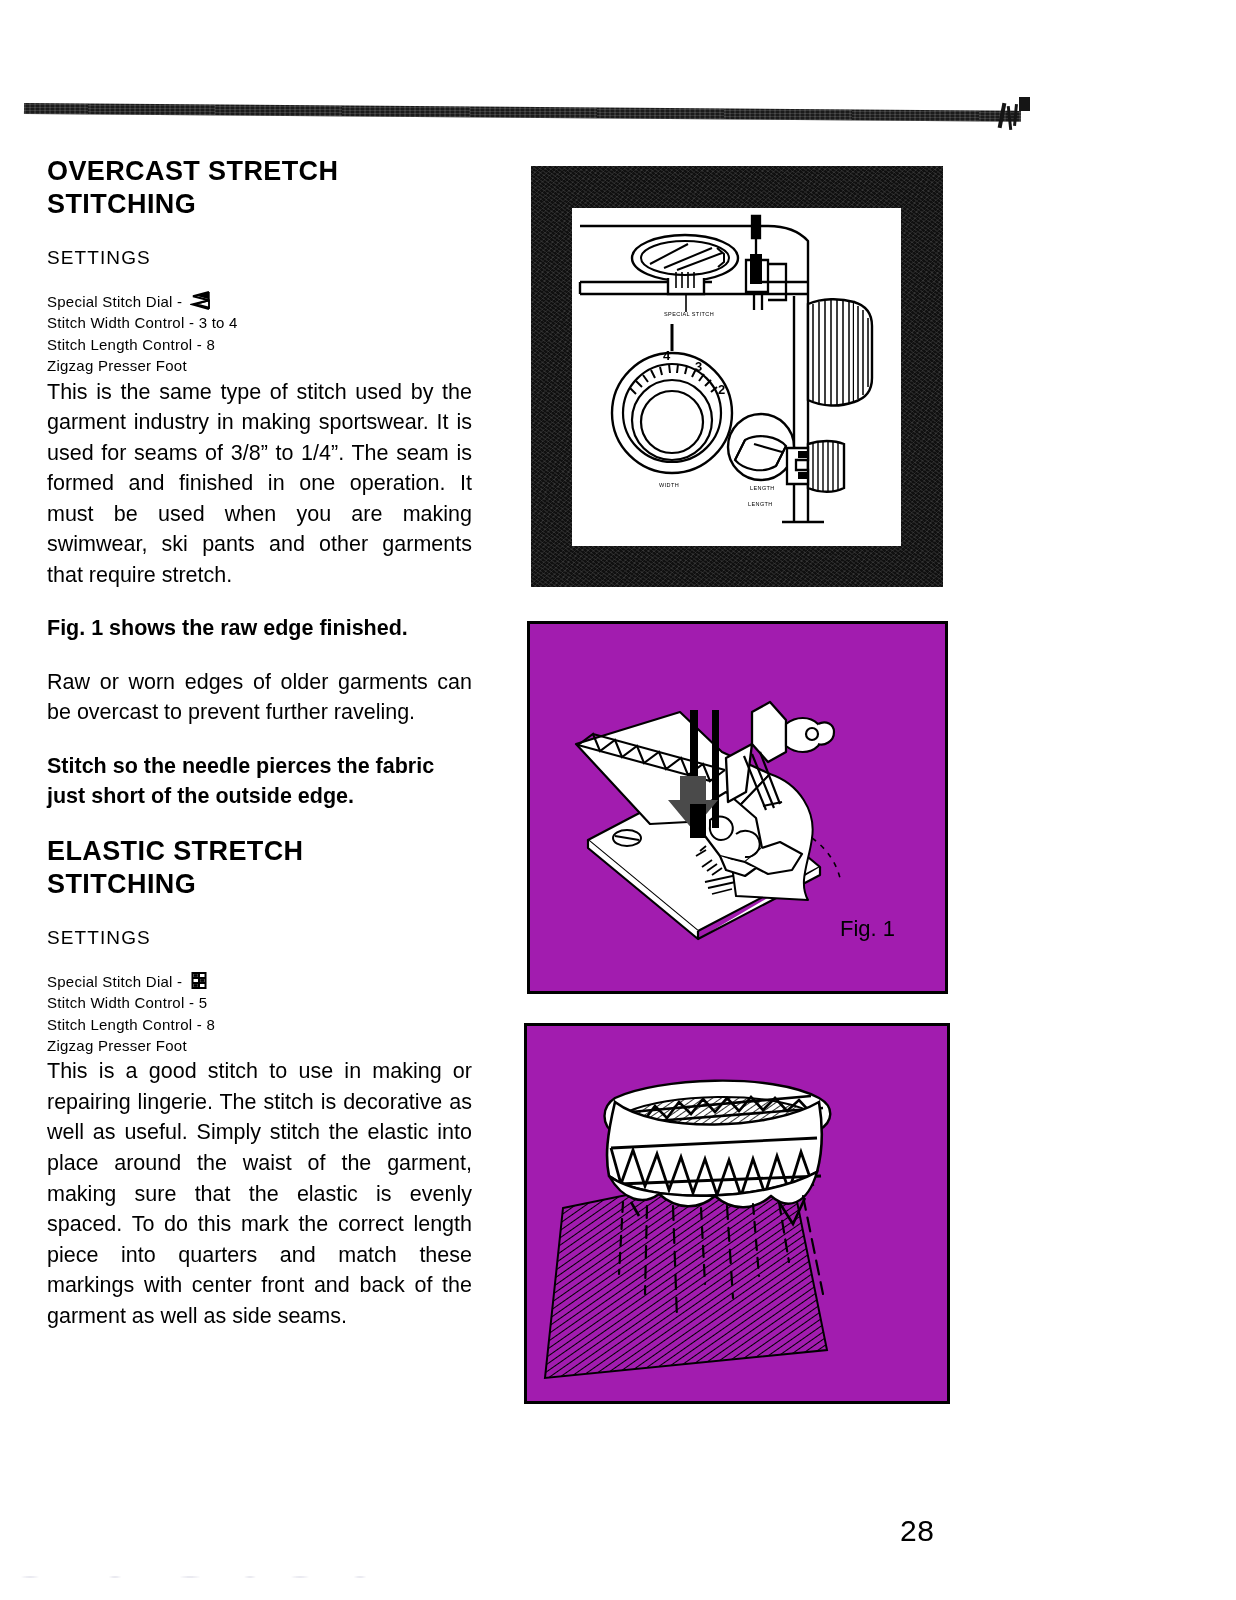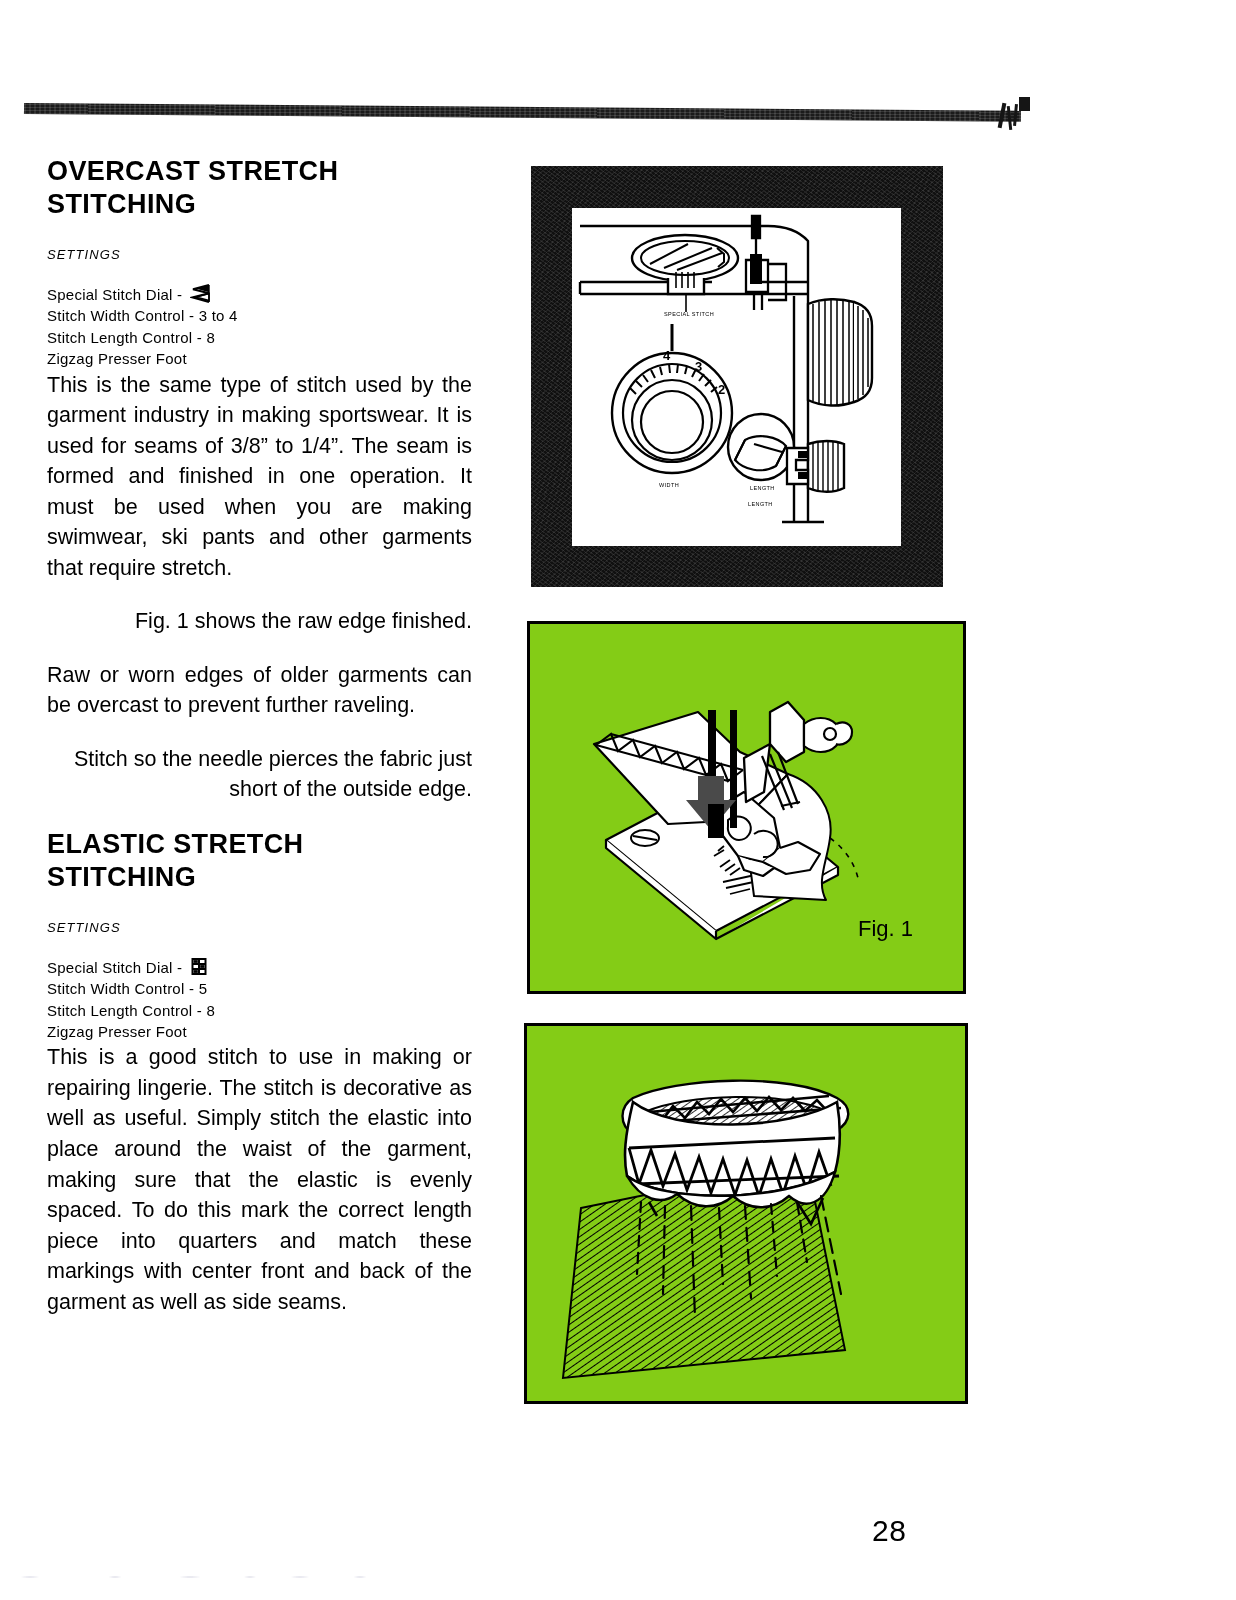--- a/index.html
+++ b/index.html
@@ -66,59 +66,57 @@
     font-size: 27px;
     font-weight: bold;
     letter-spacing: 0.4px;
     line-height: 1.22;
     margin: 0 0 26px 0;
     text-transform: uppercase;
   }
   h1.section-title .l2 { display:block; }
 
   .settings-label {
-    font-size: 13px;
+    font-size: 19px;
     letter-spacing: 1.1px;
     margin: 0 0 22px 0;
-    font-style: italic;
   }
   .settings-list {
     margin: 0 0 0 0;
     font-size: 15px;
     line-height: 1.43;
     letter-spacing: 0.25px;
   }
   .settings-list .row { white-space: nowrap; display:block; }
 
   p.body {
     font-size: 21.5px;
     line-height: 1.42;
     text-align: justify;
     margin: 0 0 23px 0;
   }
   p.body.last { margin-bottom: 8px; }
-  p.body.nojust { text-align: right; }
+  p.body.nojust { text-align: left; font-weight: bold; }
 
   .gap-before-body { margin-top: 46px; }
   .gap-before-h1 { margin-top: 70px; }
 
   
   .stitch-glyph {
     display: inline-block;
     vertical-align: -3px;
     margin-left: 3px;
   }
   .glyph-overcast { width: 20px; height: 19px; }
   .glyph-elastic  { width: 18px; height: 19px; }
 
   
   .fig-box {
     position: absolute;
-    background: #84cc16;
-    padding-left: 18px;
+    background: #a21caf;
   }
   #fig-machine {
     left: 531px;  top: 166px;
     width: 412px; height: 421px;
     background: #101010;
     padding: 0;
   }
   #fig-machine::before{
     content:"";
     position:absolute; inset:0;
@@ -139,21 +137,21 @@
     border: 3px solid #000000;
   }
   #fig-elastic {
     left: 524px; top: 1023px;
     width: 420px; height: 375px;
     border: 3px solid #000000;
   }
 
   .page-number {
     position: absolute;
-    left: 872px;
+    left: 900px;
     top: 1514px;
     font-size: 30px;
     letter-spacing: 0.5px;
   }
 
   .scan-noise {
     position: absolute;
     left: 0; top: 1570px;
     width: 430px; height: 14px;
     opacity: 0.22;

